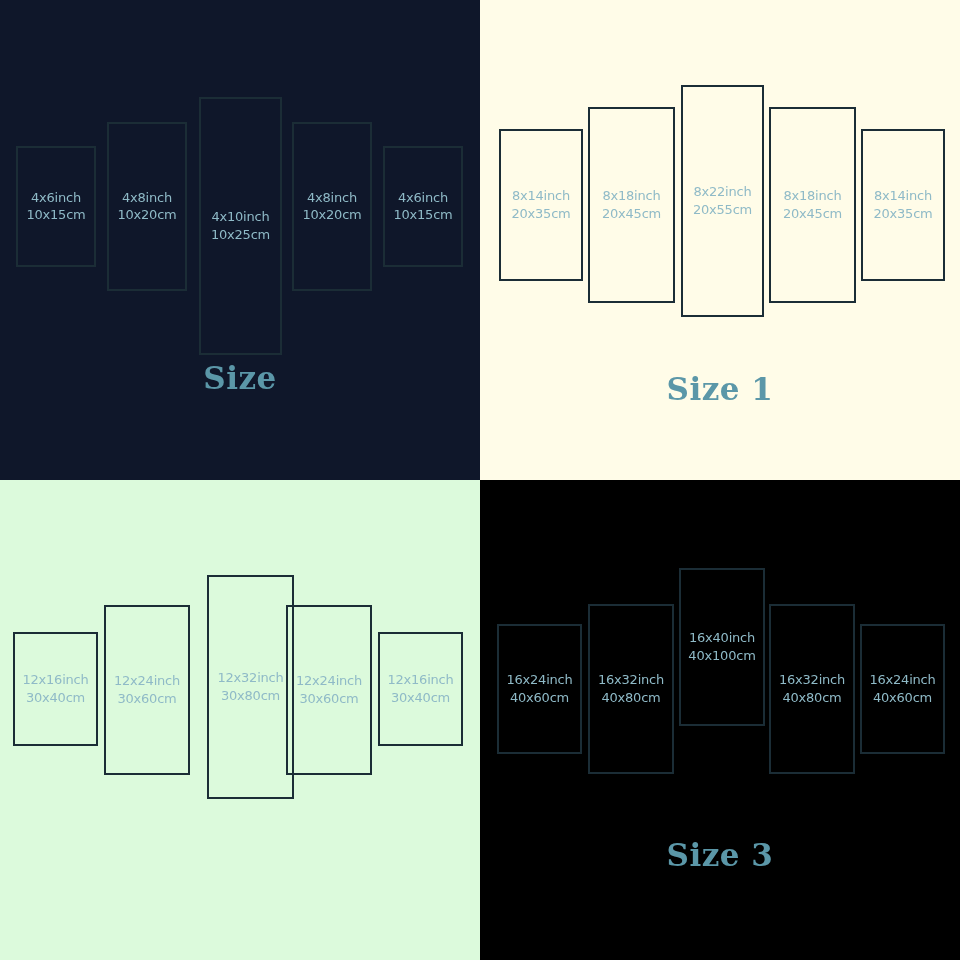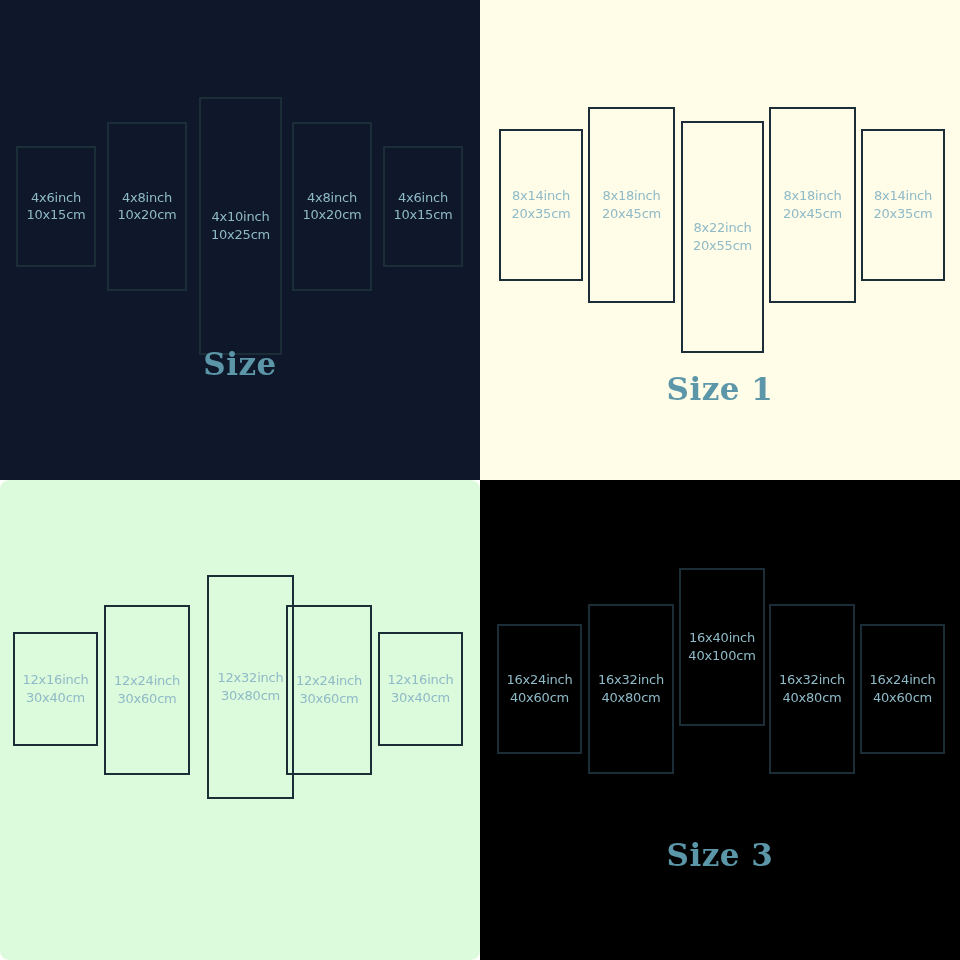--- a/index.html
+++ b/index.html
@@ -104,41 +104,41 @@
       </div>
 
       <div class="panel" style="left:383px; top:146px; width:80px; height:121px;">
         <div class="panel-label">
           <span class="lbl-line">4x6inch</span>
           <span class="lbl-line">10x15cm</span>
         </div>
       </div>
 
     </div>
-    <div class="quad-title" style="top:346px;">Size</div>
+    <div class="quad-title" style="top:360px;">Size</div>
   </div>
 
   <div class="quadrant q-tr" style="background:#fffce8;">
     <div class="panel-group">
 
       <div class="panel" style="left:19px; top:129px; width:84px; height:152px;">
         <div class="panel-label">
           <span class="lbl-line">8x14inch</span>
           <span class="lbl-line">20x35cm</span>
         </div>
       </div>
 
       <div class="panel" style="left:108px; top:107px; width:87px; height:196px;">
         <div class="panel-label">
           <span class="lbl-line">8x18inch</span>
           <span class="lbl-line">20x45cm</span>
         </div>
       </div>
 
-      <div class="panel" style="left:201px; top:85px; width:83px; height:232px;margin-top:36px;">
+      <div class="panel" style="left:201px; top:85px; width:83px; height:232px;">
         <div class="panel-label">
           <span class="lbl-line">8x22inch</span>
           <span class="lbl-line">20x55cm</span>
         </div>
       </div>
 
       <div class="panel" style="left:289px; top:107px; width:87px; height:196px;">
         <div class="panel-label">
           <span class="lbl-line">8x18inch</span>
           <span class="lbl-line">20x45cm</span>
@@ -149,21 +149,21 @@
         <div class="panel-label">
           <span class="lbl-line">8x14inch</span>
           <span class="lbl-line">20x35cm</span>
         </div>
       </div>
 
     </div>
     <div class="quad-title" style="top:347px;margin-top:24px;">Size 1</div>
   </div>
 
-  <div class="quadrant q-bl" style="background:#dcfadc;border-radius:9px;">
+  <div class="quadrant q-bl" style="background:#dcfadc;">
     <div class="panel-group">
 
       <div class="panel" style="left:13px; top:152px; width:85px; height:114px;">
         <div class="panel-label">
           <span class="lbl-line">12x16inch</span>
           <span class="lbl-line">30x40cm</span>
         </div>
       </div>
 
       <div class="panel" style="left:104px; top:125px; width:86px; height:170px;">

